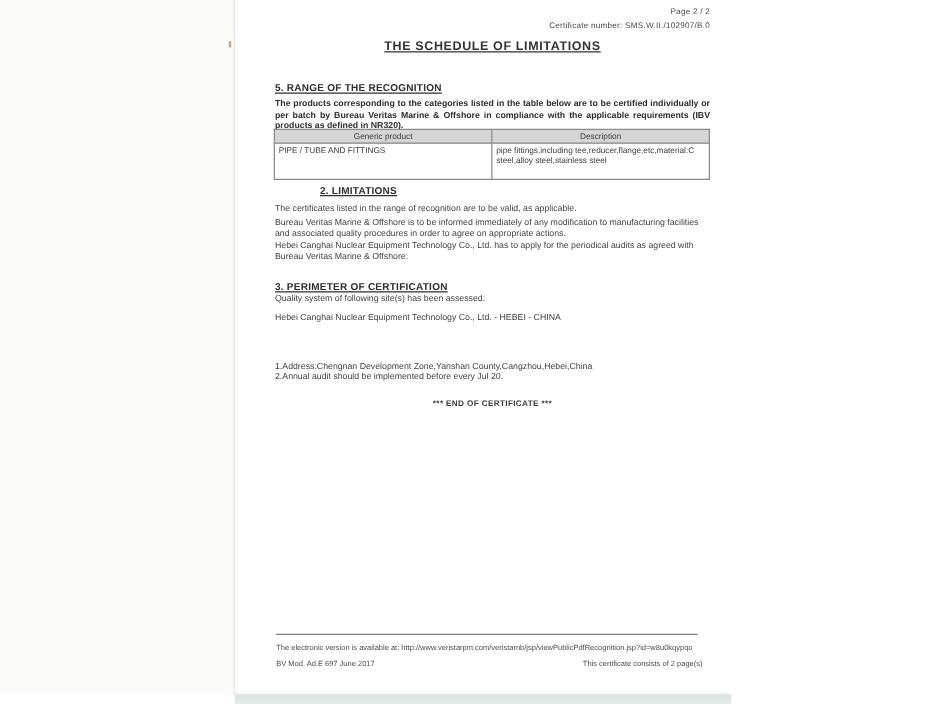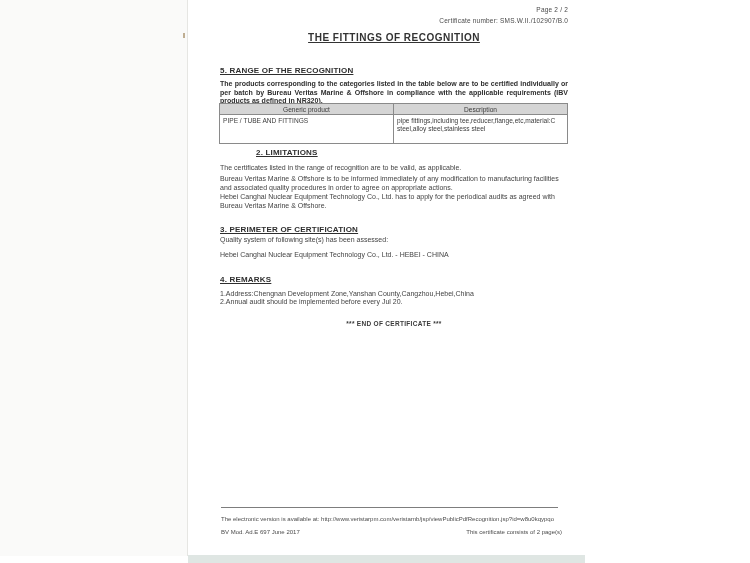--- a/index.html
+++ b/index.html
@@ -80,21 +80,21 @@
 
 <div class="canvas">
 
   <div class="left-margin"></div>
   <div class="edge-mark"></div>
   <div class="bottom-edge"></div>
 
   <div class="pos small-right" style="top:6px;">Page 2 / 2</div>
   <div class="pos small-right" style="top:17px;">Certificate number: SMS.W.II./102907/B.0</div>
 
-  <div class="pos doc-title" style="top:32px;">THE FITTINGS OF RECOGNITION</div>
+  <div class="pos doc-title" style="top:32px;">THE SCHEDULE OF LIMITATIONS</div>
 
   <div class="pos sec-head" style="top:66px;">5. RANGE OF THE RECOGNITION</div>
   <div class="pos bold-text" style="top:80px;">The products corresponding to the categories listed in the table below are to be certified individually or per batch by Bureau Veritas Marine &amp; Offshore in compliance with the applicable requirements (IBV products as defined in NR320).</div>
 
   <table class="range-table">
     <thead>
       <tr>
         <th>Generic product</th>
         <th>Description</th>
       </tr>
@@ -109,21 +109,20 @@
 
   <div class="pos sec-head" style="top:148px;margin-left:36px;">2. LIMITATIONS</div>
   <div class="pos body-text" style="top:164px;">The certificates listed in the range of recognition are to be valid, as applicable.</div>
   <div class="pos body-text" style="top:175px;">Bureau Veritas Marine &amp; Offshore is to be informed immediately of any modification to manufacturing facilities and associated quality procedures in order to agree on appropriate actions.</div>
   <div class="pos body-text" style="top:193px;">Hebei Canghai Nuclear Equipment Technology Co., Ltd. has to apply for the periodical audits as agreed with Bureau Veritas Marine &amp; Offshore.</div>
 
   <div class="pos sec-head" style="top:225px;">3. PERIMETER OF CERTIFICATION</div>
   <div class="pos body-text" style="top:236px;">Quality system of following site(s) has been assessed:</div>
   <div class="pos body-text" style="top:251px;">Hebei Canghai Nuclear Equipment Technology Co., Ltd. - HEBEI - CHINA</div>
 
-  <div class="pos sec-head" style="top:275px;">4. REMARKS</div>
   <div class="pos body-text" style="top:290px; line-height:8px;">
     <div>1.Address:Chengnan Development Zone,Yanshan County,Cangzhou,Hebei,China</div>
     <div>2.Annual audit should be implemented before every Jul 20.</div>
   </div>
 
   <div class="pos end-marker" style="top:320px;">*** END OF CERTIFICATE ***</div>
 
   <div class="footer-rule"></div>
   <div class="pos footer-text" style="top:516px; left:221px; width:347px;">The electronic version is available at: http://www.veristarpm.com/veristarnb/jsp/viewPublicPdfRecognition.jsp?id=w8u0kqypqo</div>
   <div class="pos footer-row" style="top:529px; left:221px; width:341px;">

